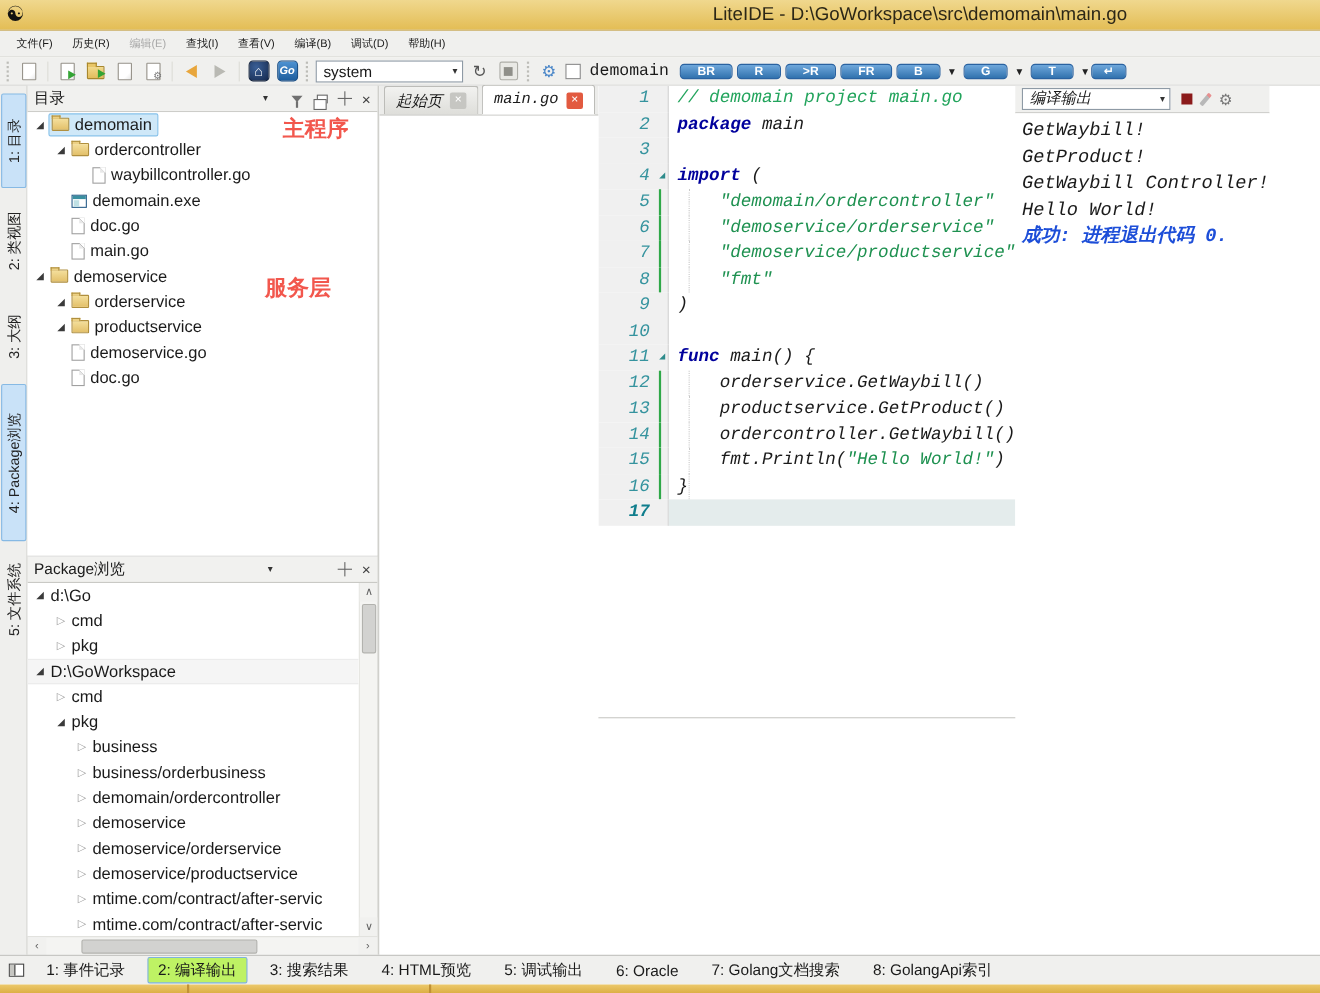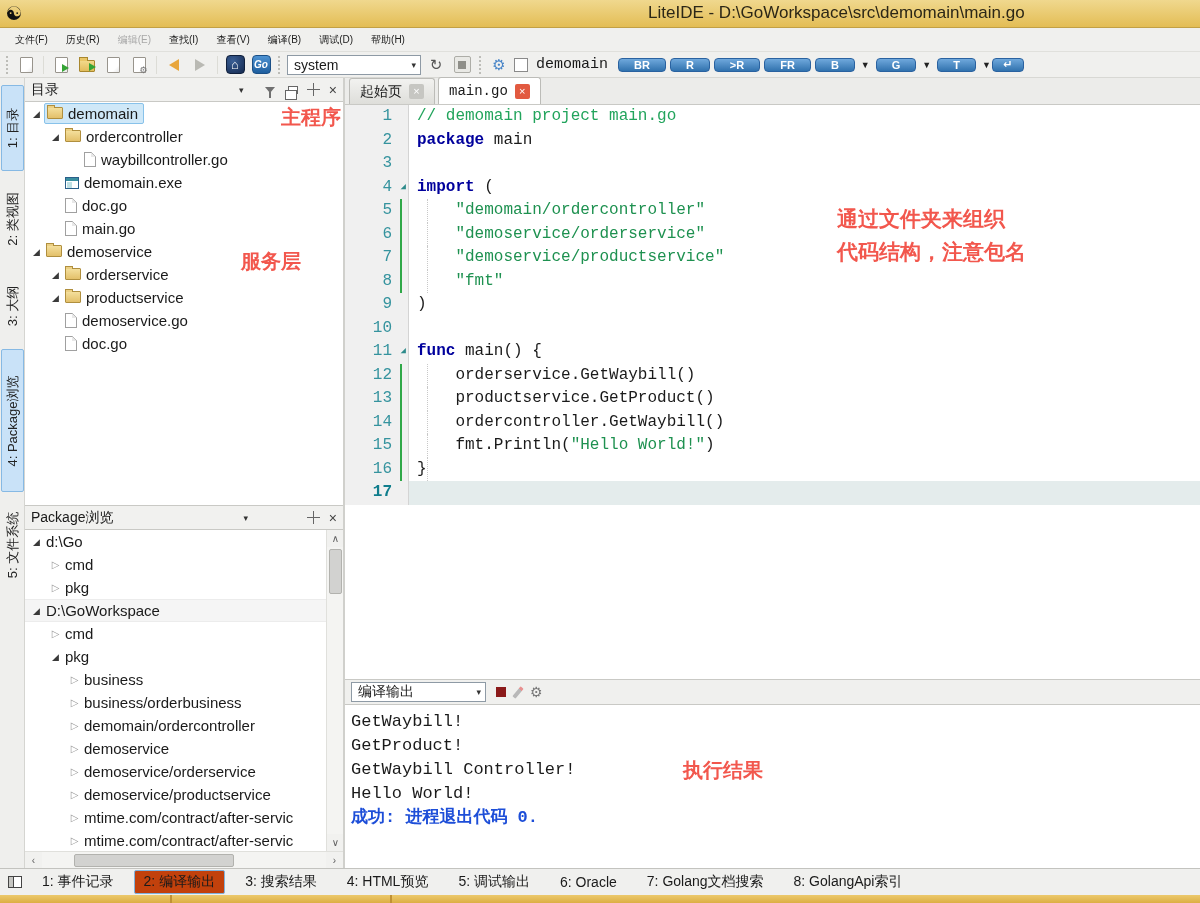--- a/index.html
+++ b/index.html
@@ -94,21 +94,21 @@
   .pkg-body { flex:1; display:flex; overflow:hidden; }
   .vscroll { width:17px; background:#f4f4f2; border-left:1px solid #e0e0dc; display:flex; flex-direction:column; }
   .hscroll { height:17px; background:#f4f4f2; border-top:1px solid #e0e0dc; display:flex; align-items:center; }
   .sbtn { width:17px; height:17px; flex:none; display:flex; align-items:center; justify-content:center; font-size:10px; color:#606060; background:#f1f1ef; }
   .vtrack { flex:1; position:relative; }
   .vthumb { position:absolute; left:2px; top:2px; width:13px; height:45px; background:#d2d2d0; border:1px solid #b2b2ae; border-radius:2px; }
   .htrack { flex:1; position:relative; height:17px; }
   .hthumb { position:absolute; top:2px; left:32px; width:160px; height:13px; background:#d2d2d0; border:1px solid #b2b2ae; border-radius:2px; }
 
   
-  .editor-area { flex:1; display:flex; flex-direction:column; background:#fff; }
+  .editor-area { flex:1; display:flex; background:#fff;font-style:italic; }
   .tabbar { height:27px; background:#ececea; border-bottom:1px solid #c9c9c5; display:flex; align-items:flex-end; padding-left:4px; }
   .etab { height:26px; display:flex; align-items:center; gap:7px; padding:0 10px; font-size:14px;
     background:linear-gradient(#f2f2f0,#dededa); border:1px solid #bcbcb8; border-bottom:none; border-radius:3px 3px 0 0; margin-right:3px; }
   .etab.active { background:#fff; height:27px; position:relative; }
   .etab .tclose { width:15px; height:15px; border-radius:2px; background:#c6c6c2; color:#fff; font-size:11px; line-height:15px; text-align:center; }
   .etab.active .tclose { background:#e25a40; }
   .etab.active .tname { font-family:"Liberation Mono","DejaVu Sans Mono",monospace; }
 
   .editor { position:relative; height:575px; overflow:hidden; border-bottom:1px solid #c9c9c5; }
   .crow { display:flex; height:23.5px; line-height:23.5px; font-family:"Liberation Mono","DejaVu Sans Mono",monospace; font-size:16px; }
@@ -134,21 +134,21 @@
   .oline { font-family:"Liberation Mono","DejaVu Sans Mono",monospace; font-size:17px; line-height:24px; white-space:pre; }
   .oline.success { color:#1d4ed8; font-weight:bold; }
   .output-note { position:absolute; left:338px; top:52px; font-size:20px; font-weight:bold; }
 
   
   .statusbar { position:absolute; left:0; top:868px; width:1200px; height:27px; background:#f0f0ee;
     border-top:1px solid #c3c3bf; display:flex; align-items:center; gap:10px; padding:0 8px; }
   .icon-splitpanel { width:14px; height:12px; border:1px solid #444; position:relative; background:#fff; }
   .icon-splitpanel::before { content:""; position:absolute; left:0; top:0; bottom:0; width:4px; background:#c6c6c2; border-right:1px solid #444; }
   .stab { font-size:14px; padding:3px 10px; border-radius:2px; white-space:nowrap; }
-  .stab.active { background:#c2410c; border:1px solid #7fb2dc; padding:2px 9px; }
+  .stab.active { background:#bef264; border:1px solid #7fb2dc; padding:2px 9px; }
 
   .taskbar-strip { position:absolute; left:0; top:895px; width:1200px; height:8px;
     background:linear-gradient(#ecc96c,#dcae44); }
   .taskbar-strip .tseg { position:absolute; top:0; width:2px; height:8px; background:#c09135; }
 </style>
 </head>
 <body>
 
 <div class="screen">
 
@@ -271,21 +271,21 @@
             <span class="ph-caret" style="margin-left:180px;">▾</span>
           </div>
           <div class="ph-icons">
             <span class="icon-funnel"></span>
             <span class="icon-cascade"></span>
             <span class="icon-move"></span>
             <span class="icon-x">×</span>
           </div>
         </div>
         <div class="tree" id="dir-tree">
-          <div class="tree-note" style="left: 256px; top: 2px; color: rgb(242, 87, 77);">主程序</div>
+          <div class="tree-note" style="left: 232px; top: 2px; color: rgb(242, 87, 77);">主程序</div>
           <div class="tree-note" style="left: 216px; top: 146px; color: rgb(242, 87, 77);">服务层</div>
         <div class="trow sel">
               <span style="width: 4px; flex: 0 0 auto;"></span>
               <span class="exp expanded">◢</span>
               <span class="tlabel-wrap">
                 <span class="icon-folder"></span>
                 <span class="tlabel">demomain</span>
               </span>
             </div>
             <div class="trow">

